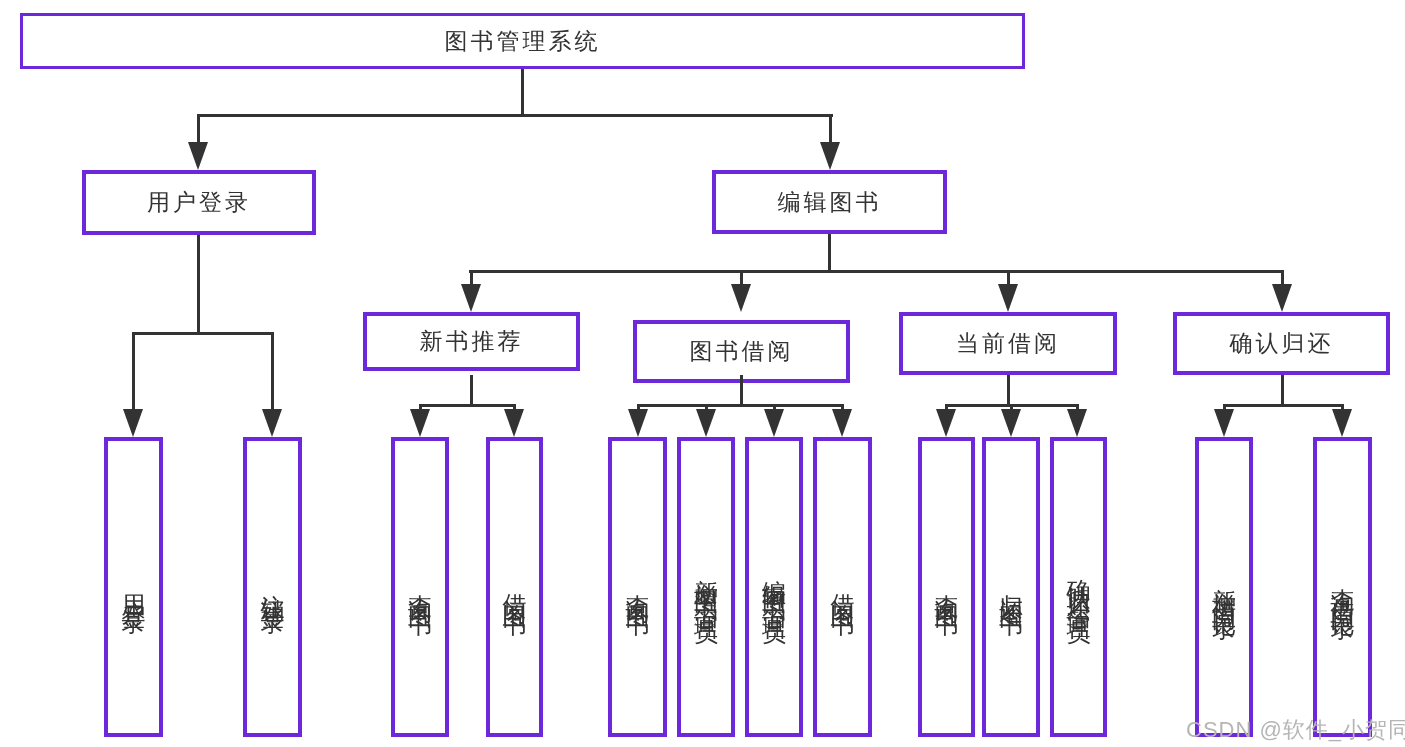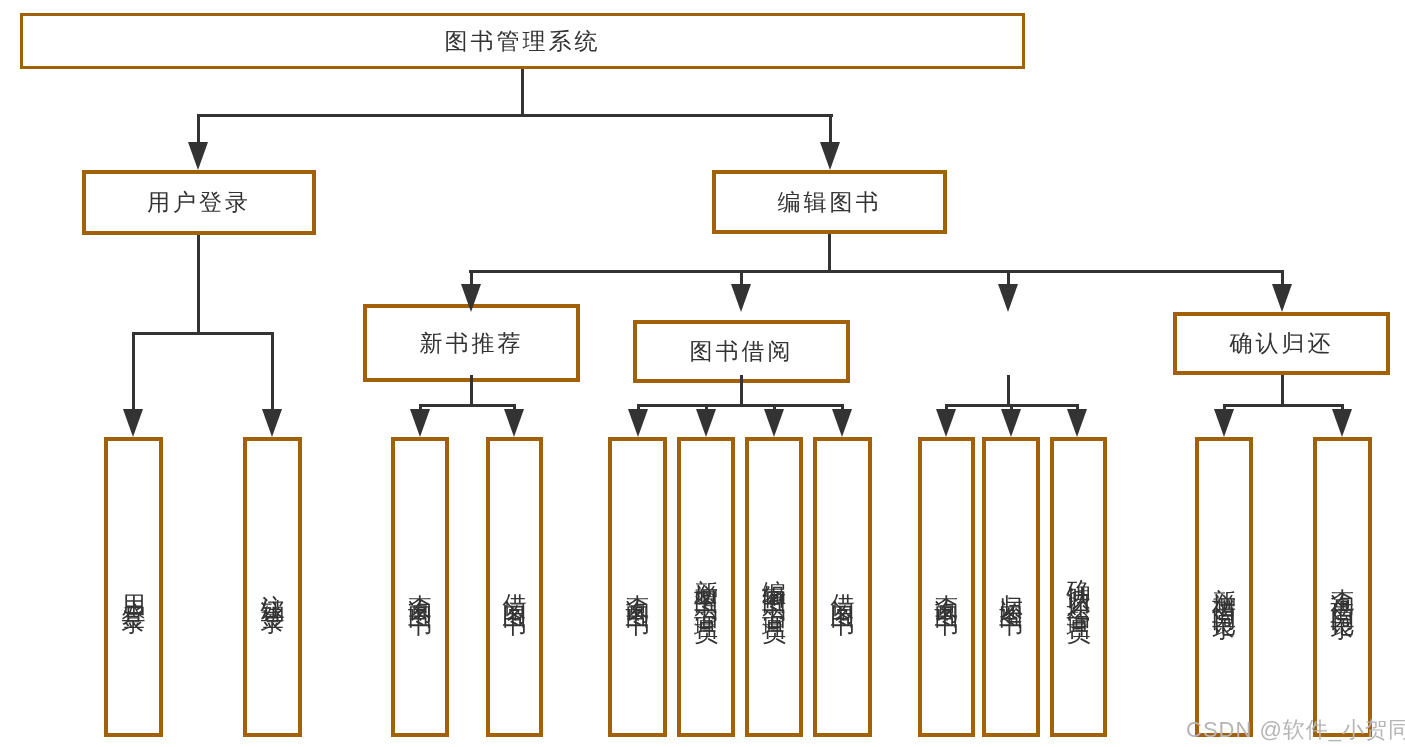--- a/index.html
+++ b/index.html
@@ -8,21 +8,21 @@
     width:1405px;height:747px;
     background:#ffffff;
     font-family:"Liberation Sans", sans-serif;
     overflow:hidden;
   }
   
   .node{
     position:absolute;
     box-sizing:border-box;
     background:#ffffff;
-    border:3px solid #a16207;
+    border:3px solid #6d28d9;
     color:#333333;
     display:flex;
     align-items:center;
     justify-content:center;
     text-align:center;
   }
   .h-node{font-size:23px;letter-spacing:3px;}
   .root-node{border-width:3px;}
   .branch-node{border-width:4px;}
   .v-node{
@@ -55,22 +55,23 @@
 </head>
 <body>
 
 <div class="canvas">
 
   <div class="node h-node root-node" style="left:20px;top:13px;width:1005px;height:56px">图书管理系统</div>
 
   <div class="node h-node branch-node" style="left:82px;top:170px;width:234px;height:65px">用户登录</div>
   <div class="node h-node branch-node" style="left:712px;top:170px;width:235px;height:64px">编辑图书</div>
 
-  <div class="node h-node branch-node" style="left:363px;top:304px;width:217px;height:78px">新书推荐</div>
+  <div class="node h-node branch-node" style="left:363px;top:312px;width:217px;height:59px">新书推荐</div>
   <div class="node h-node branch-node" style="left:633px;top:320px;width:217px;height:63px">图书借阅</div>
+  <div class="node h-node branch-node" style="left:899px;top:312px;width:218px;height:63px">当前借阅</div>
   <div class="node h-node branch-node" style="left:1173px;top:312px;width:217px;height:63px">确认归还</div>
 
   <div class="node v-node" style="left:104px;top:437px;width:59px;height:300px">用户登录</div>
   <div class="node v-node" style="left:243px;top:437px;width:59px;height:300px">注销登录</div>
 
   <div class="node v-node" style="left:391px;top:437px;width:58px;height:300px">查询图书</div>
   <div class="node v-node" style="left:486px;top:437px;width:57px;height:300px">借阅图书</div>
 
   <div class="node v-node" style="left:608px;top:437px;width:59px;height:300px">查询图书</div>
   <div class="node v-node" style="left:677px;top:437px;width:58px;height:300px">新增图书（管理员）</div>

